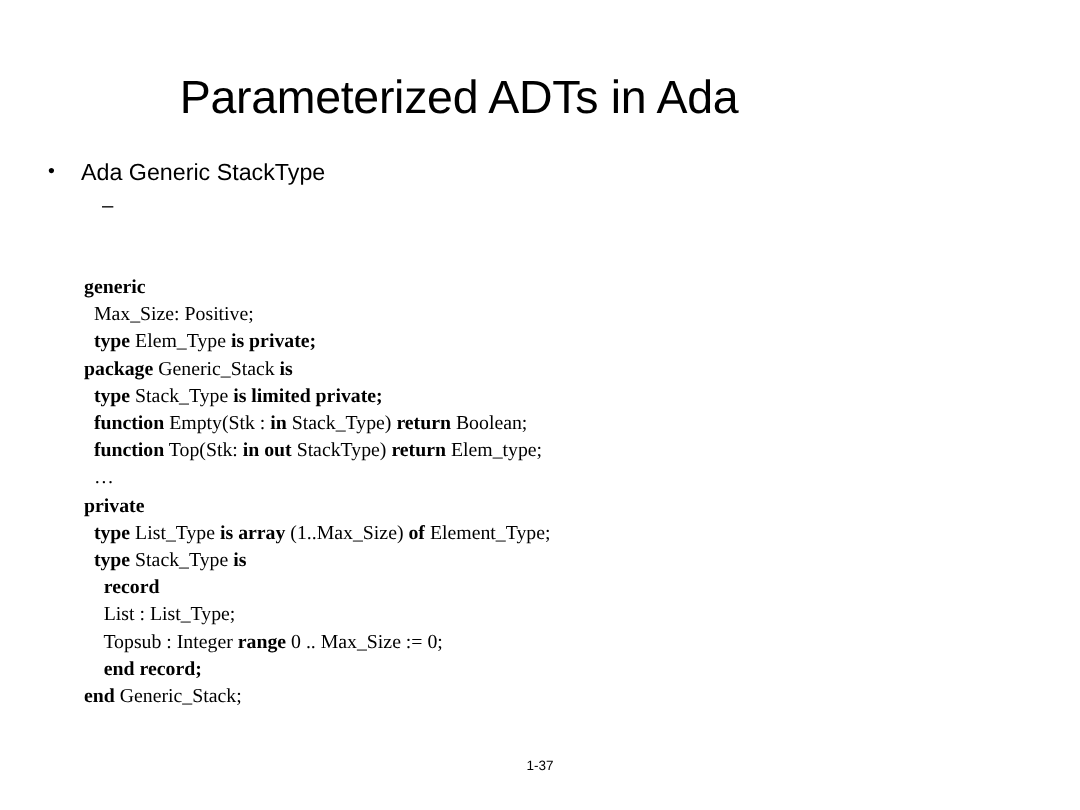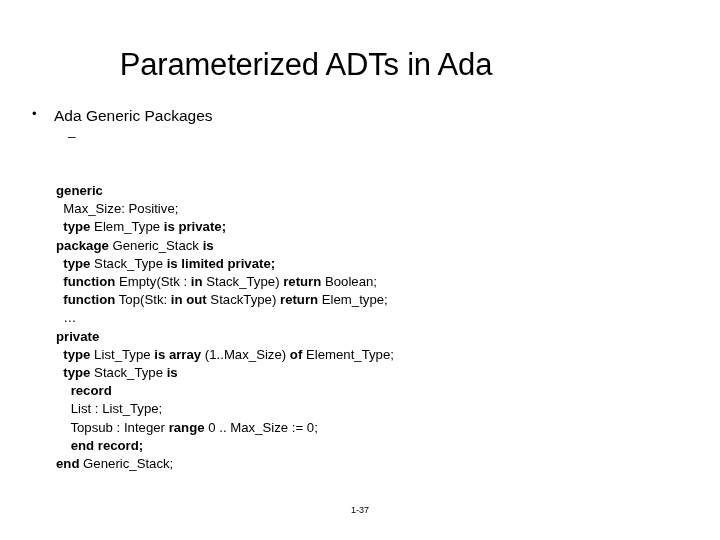--- a/index.html
+++ b/index.html
@@ -73,21 +73,21 @@
     top: 0;
     font-size: 13.6px;
     line-height: 1.22;
   }
 
   
   .code-block {
     position: absolute;
     left: 56px;
     top: 182px;
-    font-family: Liberation Sans, sans-serif;
+    font-family: Liberation Serif, serif;
     font-size: 13.2px;
     line-height: 18.2px;
     white-space: pre;
     color: #000000;
   }
   .code-line {
     white-space: pre;
   }
   .code-block b {
     font-weight: 700;
@@ -107,21 +107,21 @@
 </head>
 <body>
 
 <div class="slide">
 
   <div class="slide-title">Parameterized ADTs in Ada</div>
 
   <div class="bullets">
     <div class="bullet-l1">
       <span class="marker">•</span>
-      <span>Ada Generic Packages</span>
+      <span>Ada Generic StackType</span>
     </div>
     <div class="bullet-l2">
       <span class="marker">–</span>
     </div>
   </div>
 
   <div class="code-block"><div class="code-line"><span></span><b>generic</b></div><div class="code-line"><span>  Max_Size: Positive;</span></div><div class="code-line"><span>  </span><b>type</b><span> Elem_Type </span><b>is private;</b></div><div class="code-line"><b>package</b><span> Generic_Stack </span><b>is</b></div><div class="code-line"><span>  </span><b>type</b><span> Stack_Type </span><b>is limited private;</b></div><div class="code-line"><span>  </span><b>function</b><span> Empty(Stk : </span><b>in</b><span> Stack_Type) </span><b>return</b><span> Boolean;</span></div><div class="code-line"><span>  </span><b>function</b><span> Top(Stk: </span><b>in out</b><span> StackType) </span><b>return</b><span> Elem_type;</span></div><div class="code-line"><span>  …</span></div><div class="code-line"><b>private</b></div><div class="code-line"><span>  </span><b>type</b><span> List_Type </span><b>is array</b><span> (1..Max_Size) </span><b>of</b><span> Element_Type;</span></div><div class="code-line"><span>  </span><b>type</b><span> Stack_Type </span><b>is</b></div><div class="code-line"><span>    </span><b>record</b></div><div class="code-line"><span>    List : List_Type;</span></div><div class="code-line"><span>    Topsub : Integer </span><b>range</b><span> 0 .. Max_Size := 0;</span></div><div class="code-line"><span>    </span><b>end record;</b></div><div class="code-line"><b>end</b><span> Generic_Stack;</span></div></div>
 
   <div class="footer">1-37</div>
 

